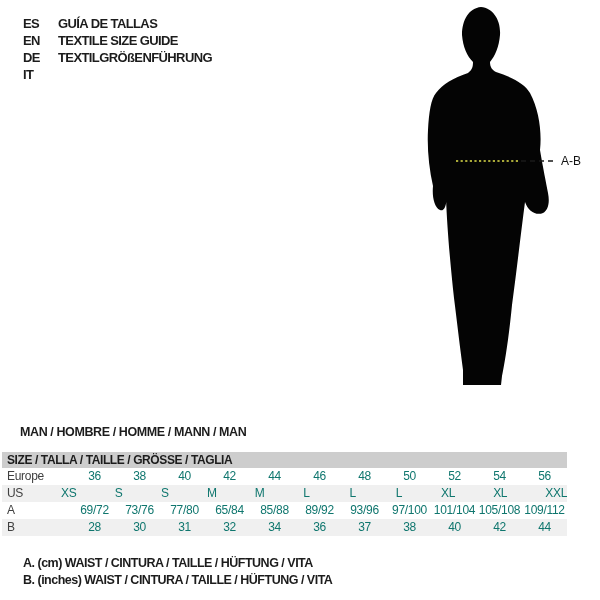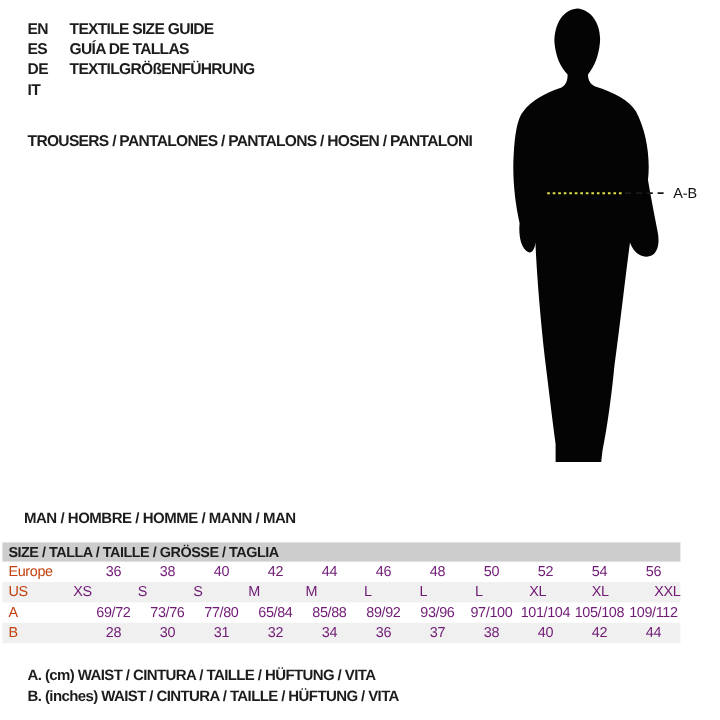--- a/index.html
+++ b/index.html
@@ -19,51 +19,50 @@
   .figure-svg { position:absolute; left:0; top:0; width:600px; height:430px; }
   .measure-text { font-family:"Liberation Sans", sans-serif; font-size:12px; fill:#111; }
 
   
   .section-title { position:absolute; left:20px; top:425px; font-size:12.5px; font-weight:bold; letter-spacing:-0.4px; }
 
   
   .size-table { position:absolute; left:2px; top:452px; width:565px; font-size:12px; }
   .table-header { height:16px; line-height:16px; padding-left:5px; font-weight:bold; letter-spacing:-0.4px; }
   .t-row { display:flex; height:17px; line-height:17px; }
-  .t-label { width:70px; padding-left:5px; color:#c2410c; letter-spacing:-0.3px; }
-  .t-cell { width:45px; text-align:center; color:#701a75; letter-spacing:-0.3px; white-space:nowrap; }
+  .t-label { width:70px; padding-left:5px; color:#404040; letter-spacing:-0.3px; }
+  .t-cell { width:45px; text-align:center; color:#0f766e; letter-spacing:-0.3px; white-space:nowrap; }
 
   
   .footnotes { position:absolute; left:23px; top:555px; }
   .footnote { height:17px; line-height:17px; font-size:12.5px; font-weight:bold; letter-spacing:-0.5px; white-space:nowrap; }
 </style>
 </head>
 <body>
 
 <div class="page">
 
   <div class="lang-block">
       <div class="lang-row">
+        <span class="lang-code">ES</span>
+        <span class="lang-label">GUÍA DE TALLAS</span>
+      </div>
+      <div class="lang-row">
         <span class="lang-code">EN</span>
         <span class="lang-label">TEXTILE SIZE GUIDE</span>
-      </div>
-      <div class="lang-row">
-        <span class="lang-code">ES</span>
-        <span class="lang-label">GUÍA DE TALLAS</span>
       </div>
       <div class="lang-row">
         <span class="lang-code">DE</span>
         <span class="lang-label">TEXTILGRÖßENFÜHRUNG</span>
       </div>
       <div class="lang-row">
         <span class="lang-code">IT</span>
       </div>
     </div>
 
-  <div class="garment-line">TROUSERS / PANTALONES / PANTALONS / HOSEN / PANTALONI</div>
 
   <svg class="figure-svg" viewBox="0 0 600 430" xmlns="http://www.w3.org/2000/svg">
     <path fill="#040404" d="
       M 481 7
       C 493 8 501 20 500 35
       C 499 47 495 56 490 62
       C 490 67 492 70 496 72
       C 512 77 525 84 530 93
       C 539 110 542 132 540 150
       C 543 168 546 182 548 193

